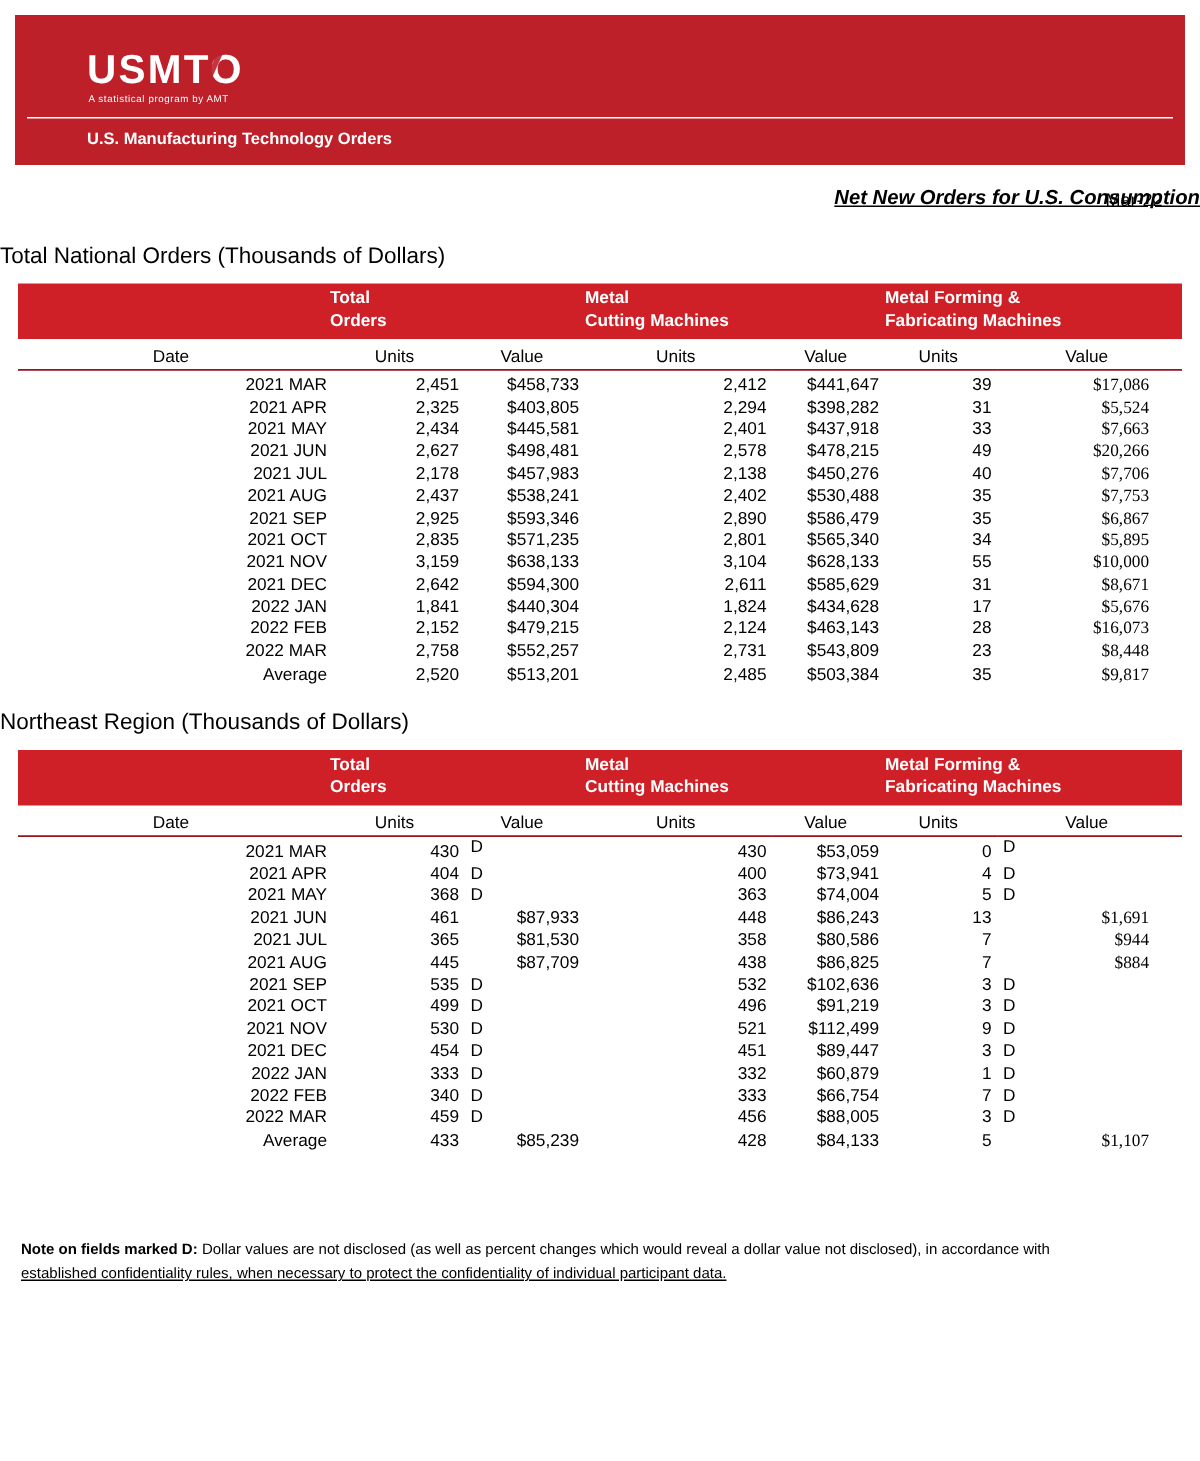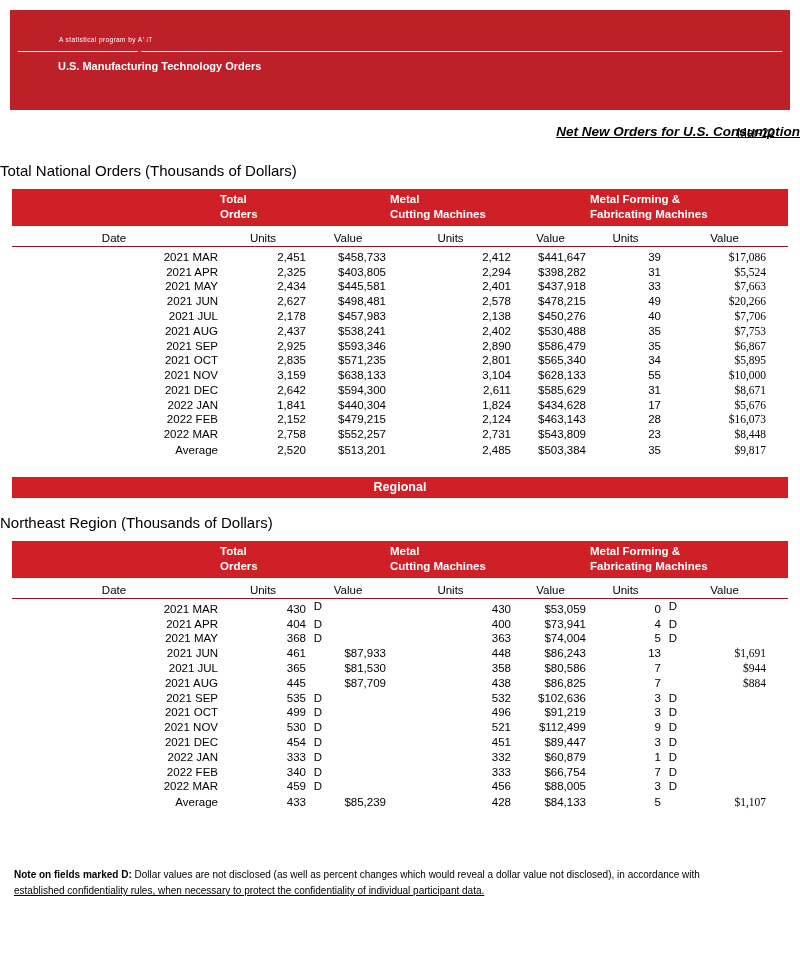--- a/index.html
+++ b/index.html
@@ -39,20 +39,21 @@
   .note-bold{font-weight:bold;}
   .note-underline{text-decoration:underline;}
 </style>
 </head>
 <body>
 
 <div class="page">
 
   <header class="banner">
     <div class="logo">
+      <span>USMTO</span>
       <span class="logo-mark"></span>
     </div>
     <div class="logo-sub">A statistical program by AMT</div>
     <div class="banner-rule"></div>
     <div class="banner-title">U.S. Manufacturing Technology Orders</div>
   </header>
 
   <div class="title-row">
     <div class="report-title">Net New Orders for U.S. Consumption</div>
     <div class="report-date">Mar-22</div>
@@ -215,21 +216,20 @@
           <td class="c1">2,520</td>
           <td class="c2">$513,201</td>
           <td class="c3">2,485</td>
           <td class="c4">$503,384</td>
           <td class="c5">35</td>
           <td class="c6">$9,817</td>
         </tr>
     </tfoot>
   </table>
 
-  <div class="regional-band">Regional</div>
 
   <h2 class="section-heading">Northeast Region (Thousands of Dollars)</h2>
 
   <table class="data-table">
     <colgroup>
       <col style="width:208px">
         <col style="width:90px">
         <col style="width:80px">
       <col style="width:125px">
         <col style="width:75px">

